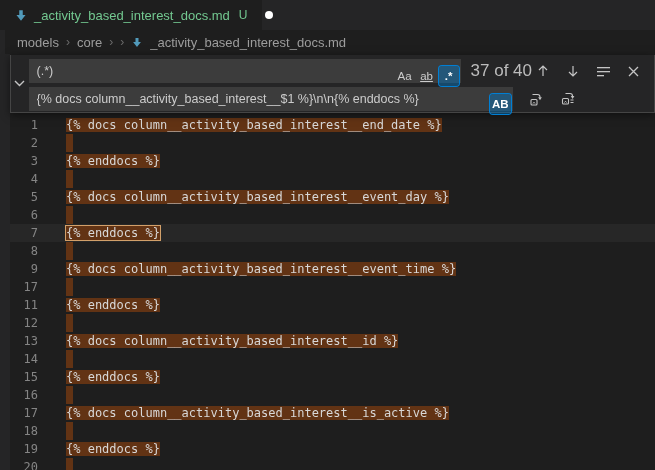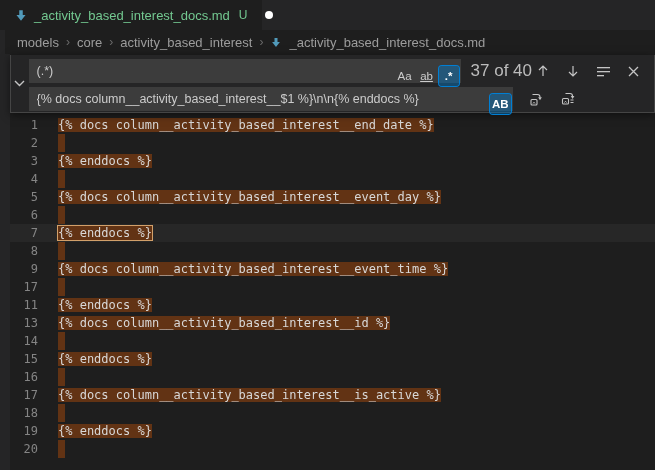--- a/index.html
+++ b/index.html
@@ -54,21 +54,21 @@
   .fw-actions { margin-left:auto; display:flex; align-items:center; gap:8px; padding-right:4px; }
   .icon-btn { width:22px; height:22px; display:flex; align-items:center; justify-content:center; color:#c5c5c5; font-size:14px; cursor:pointer; border-radius:4px; }
   .replace-actions { margin-left:12px; display:flex; gap:10px; align-items:center; }
 
   
   .editor { position:absolute; left:0; top:54px; width:655px; bottom:0; background:#1e1e1e; z-index:0; overflow:hidden; }
   .lines { position:absolute; left:0; top:62px; width:655px; } 
   .line { position:relative; height:18px; line-height:18px; font-family:"DejaVu Sans Mono", monospace; font-size:12px; }
   .line.current-line { background:rgba(255,255,255,0.045); }
   .gutter { position:absolute; left:10px; width:28px; text-align:right; color:#858585; font-size:12px; }
-  .code { position:absolute; left:58px; white-space:pre; color:#d4d4d4; }
+  .code { position:absolute; left:66px; white-space:pre; color:#d4d4d4; }
   .match { background:#623314; color:#d8d8d8; }
   .match.cur { outline:1px solid #d2a06a; }
   .match.empty { display:inline-block; width:7px; height:18px; vertical-align:top; }
 
   svg { display:block; }
 </style>
 </head>
 <body>
 
 <div class="left-sliver"></div>
@@ -111,20 +111,24 @@
         <div class="gutter">9</div>
         <div class="code"><span class="match">{% docs column__activity_based_interest__event_time %}</span></div>
       </div>
       <div class="line">
         <div class="gutter">17</div>
         <div class="code"><span class="match empty"></span></div>
       </div>
       <div class="line">
         <div class="gutter">11</div>
         <div class="code"><span class="match">{% enddocs %}</span></div>
+      </div>
+      <div class="line">
+        <div class="gutter">12</div>
+        <div class="code"><span class="match empty"></span></div>
       </div>
       <div class="line">
         <div class="gutter">13</div>
         <div class="code"><span class="match">{% docs column__activity_based_interest__id %}</span></div>
       </div>
       <div class="line">
         <div class="gutter">14</div>
         <div class="code"><span class="match empty"></span></div>
       </div>
       <div class="line">
@@ -165,21 +169,20 @@
     <span class="git-badge">U</span>
     <span class="dirty-dot"></span>
   </div>
 </div>
 
 <div class="breadcrumbs">
   <span>models</span>
   <span class="crumb-sep">›</span>
   <span>core</span>
   <span class="crumb-sep">›</span>
-  <span>activity_based_interest</span>
   <span class="crumb-sep">›</span>
   <span class="md-icon">
     <svg viewBox="0 0 16 16" width="12" height="12">
         <path d="M8 14.5 L2.8 8 H6 V2.5 H10 V8 H13.2 Z" fill="#519aba"></path>
       </svg>
   </span>
   <span>_activity_based_interest_docs.md</span>
 </div>
 
 <div class="find-widget">

